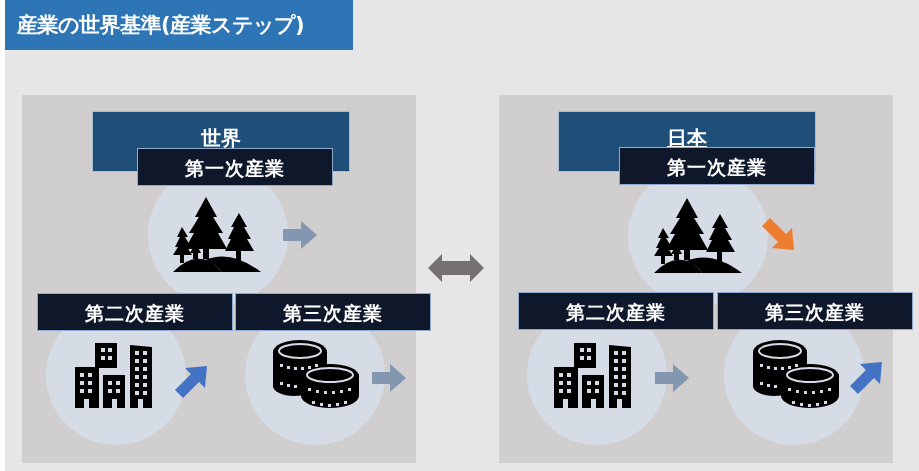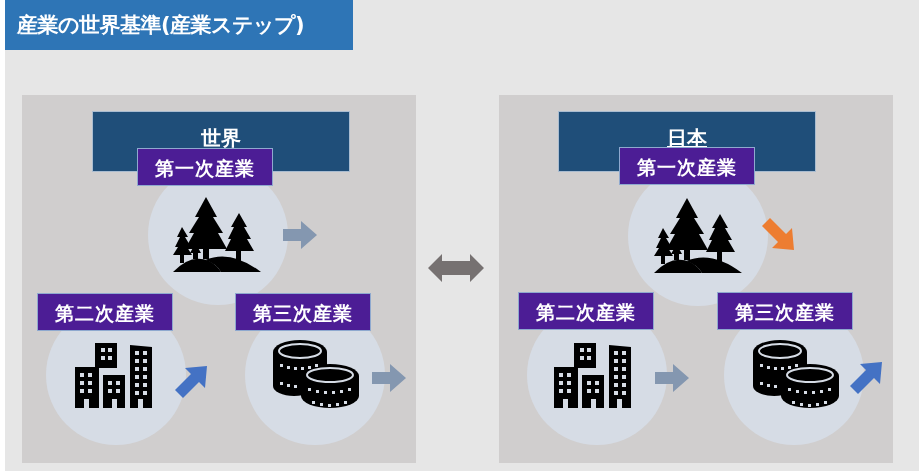--- a/index.html
+++ b/index.html
@@ -6,21 +6,21 @@
   body { width:919px; height:471px; position:relative; overflow:hidden; background:#ffffff;
          font-family:"DejaVu Sans", "Liberation Sans", sans-serif; }
   .bg { position:absolute; left:5px; top:0; width:914px; height:471px; background:#e6e6e6; }
   .title { position:absolute; left:5px; top:0; width:348px; height:50px; background:#2e75b6;
            color:#fff; font-size:21px; font-weight:bold; line-height:50px; padding-left:12px; box-sizing:border-box; letter-spacing:-0.5px; }
   .panel { position:absolute; top:95px; width:394px; height:368px; background:#d0cece; }
   .region-head { position:absolute; top:71px; width:258px; height:61px; background:#1f4e79;
            color:#fff; font-size:20px; font-weight:bold; text-align:center; line-height:53px;
            border:1px solid #a9bcd0; box-sizing:border-box;margin-top:40px; }
   .circle { position:absolute; width:140px; height:140px; border-radius:50%; background:#d6dce5; }
-  .label { position:absolute; width:136px; height:38px; background:#4c1d95; color:#fff;
+  .label { position:absolute; width:196px; height:38px; background:#0f172a; color:#fff;
            font-size:19px; font-weight:bold; text-align:center; line-height:38px;
            border:1px solid #8fa9cf; box-sizing:border-box; letter-spacing:1px; }
   .icon { position:absolute; }
   .arrow { position:absolute; }
 </style>
 </head>
 <body>
 
 <div class="bg"></div>
 <div class="title">産業の世界基準(産業ステップ)</div>

